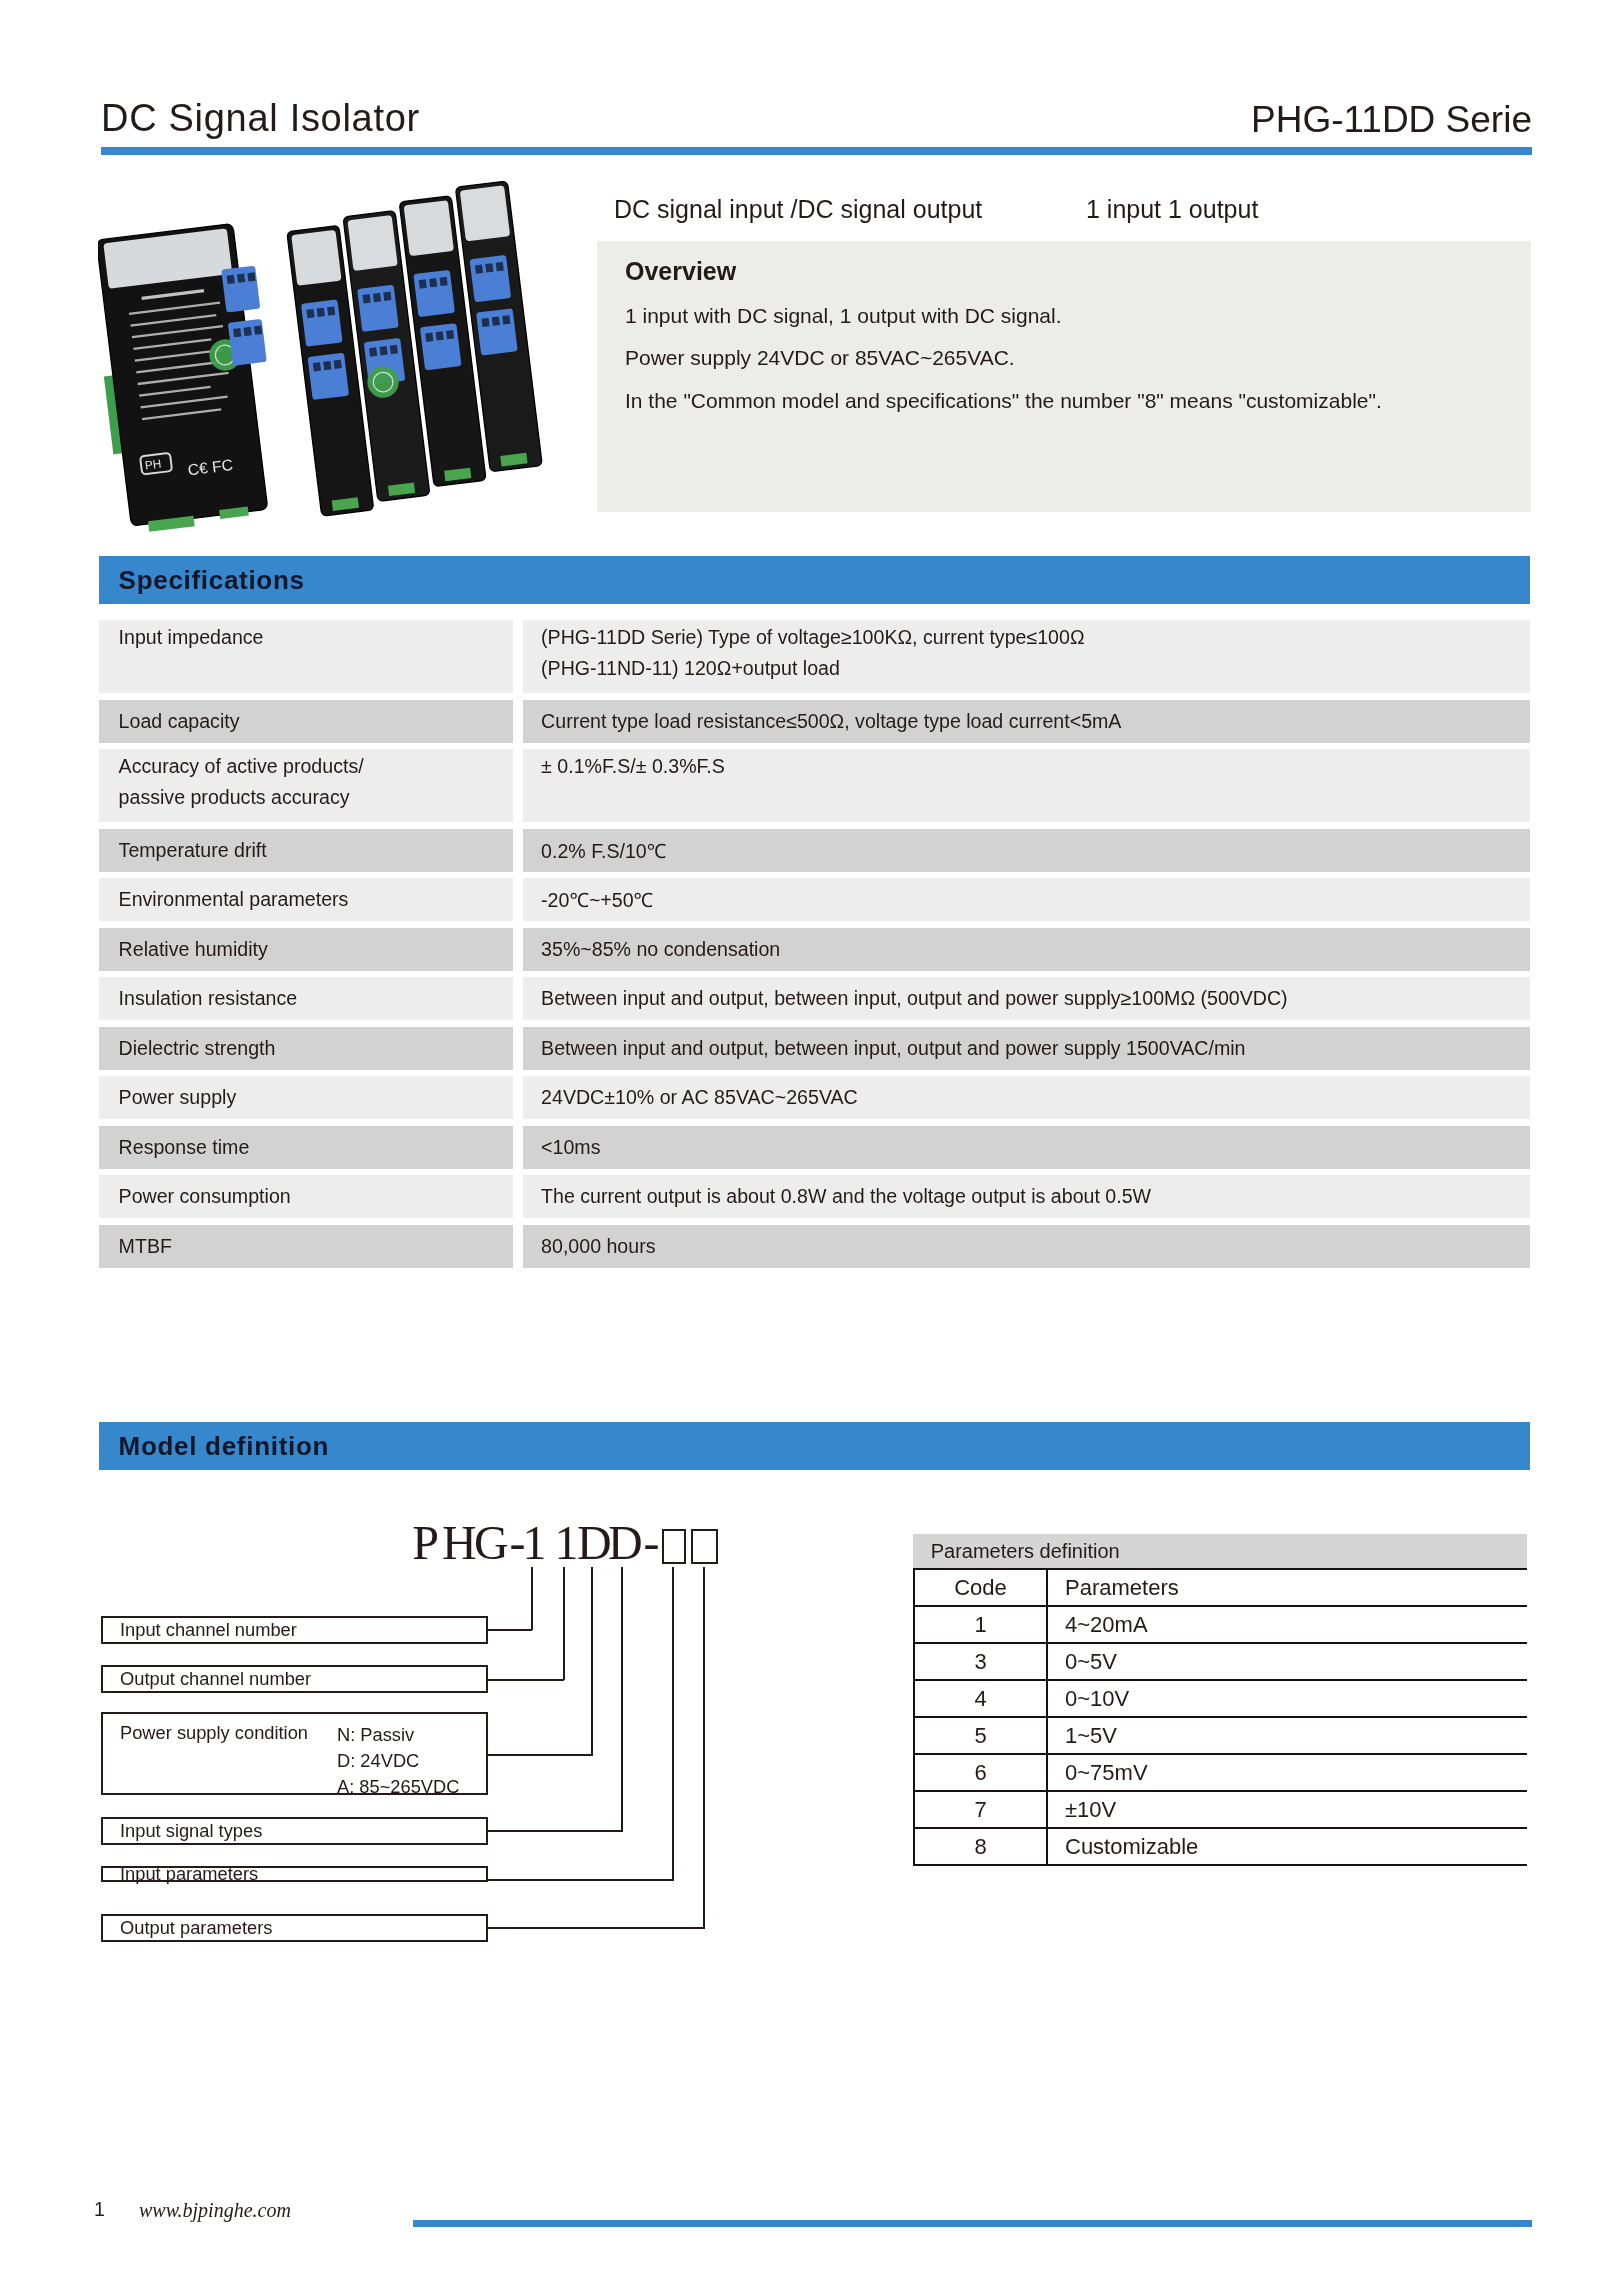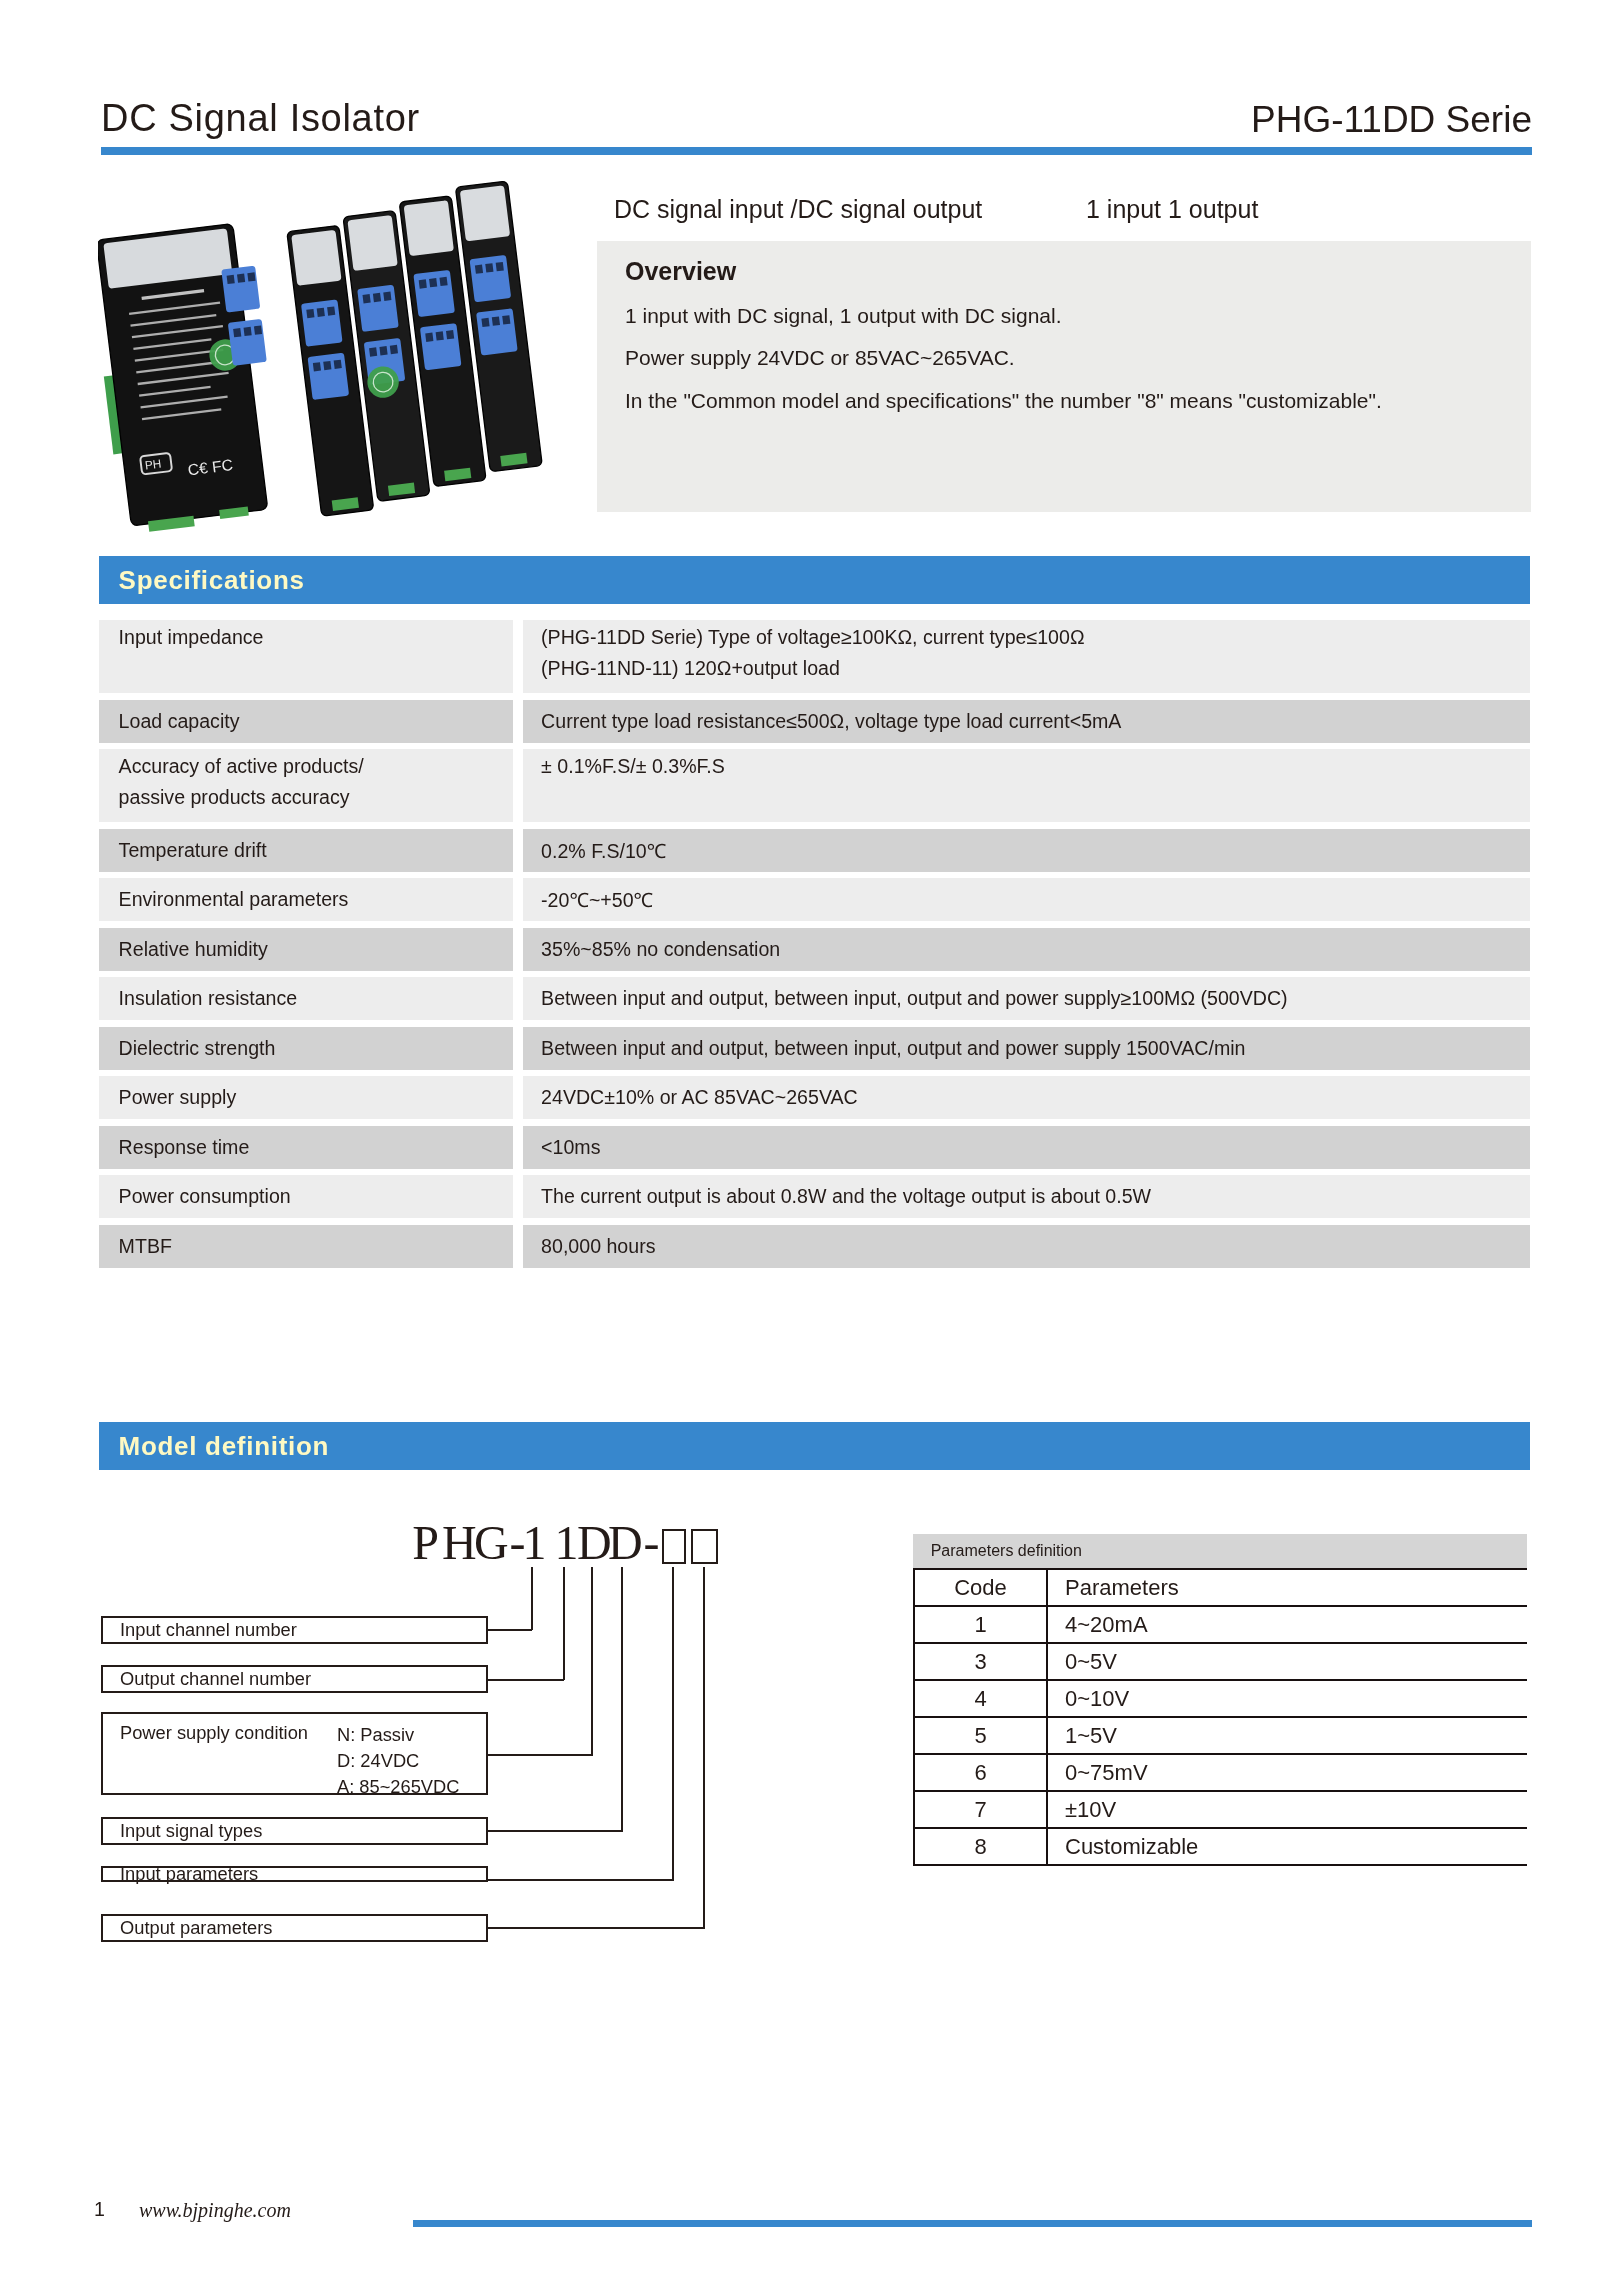--- a/index.html
+++ b/index.html
@@ -24,21 +24,21 @@
   
   .product-photo{position:absolute;left:98px;top:169px;width:458px;height:366px;}
   .subtitle-left{position:absolute;left:614px;top:195px;font-size:25px;}
   .subtitle-right{position:absolute;left:1086px;top:195px;font-size:25px;}
   .overview-box{position:absolute;left:597px;top:241px;width:934px;height:271px;background:var(--overview-bg);}
   .overview-title{position:absolute;left:28px;top:15.7px;font-size:25px;font-weight:700;}
   .overview-line{position:absolute;left:28px;font-size:21px;}
   .ov-l0{top:63px;} .ov-l1{top:105px;} .ov-l2{top:148px;}
   
   .section-bar{position:absolute;left:99px;width:1431px;height:48px;background:var(--accent-blue);
-    color:#fef9c3;font-size:26px;font-weight:700;line-height:48px;padding-left:19.6px;letter-spacing:0.7px;}
+    color:#0f172a;font-size:26px;font-weight:700;line-height:48px;padding-left:19.6px;letter-spacing:0.7px;}
   .bar-specs{top:556px;}
   .bar-model{top:1422px;height:48px;}
   
   .spec-table{position:absolute;left:99px;top:620px;width:1431px;display:flex;flex-direction:column;gap:6.5px;}
   .spec-row{display:flex;}
   .spec-row .cell{display:flex;flex-direction:column;justify-content:center;font-size:19.6px;}
   .spec-row .cell-label{width:414px;margin-right:9.8px;padding-left:19.6px;}
   .spec-row .cell-value{flex:1;padding-left:18.3px;}
   .spec-row.light .cell{background:var(--row-light);}
   .spec-row.dark .cell{background:var(--row-dark);}
@@ -55,21 +55,21 @@
   .conn-v{position:absolute;width:2px;background:var(--text);}
   .conn-h{position:absolute;height:2px;background:var(--text);}
   .dg-box{position:absolute;left:101px;width:387px;border:2px solid var(--text);background:#fff;
     display:flex;align-items:center;font-size:18.3px;}
   .dg-box .dg-label{padding-left:17px;}
   .dg-box.multi{align-items:flex-start;}
   .dg-box.multi .dg-label{padding-top:7.9px;}
   .dg-options{position:absolute;left:234px;top:7.9px;line-height:26px;font-size:18.3px;}
   
   .param-wrap{position:absolute;left:913px;top:1534px;width:614px;}
-  .param-header{height:34px;background:var(--table-header-bg);font-size:16px;line-height:34px;padding-left:17.7px;}
+  .param-header{height:34px;background:var(--table-header-bg);font-size:20px;line-height:34px;padding-left:17.7px;}
   .param-table{border-top:2.6px solid #181010;border-left:2px solid #181010;}
   .param-row{display:flex;height:37px;border-bottom:2px solid #181010;}
   .param-code{width:133px;border-right:2px solid #181010;display:flex;align-items:center;justify-content:center;font-size:22px;}
   .param-val{flex:1;display:flex;align-items:center;padding-left:17px;font-size:22px;}
   
   .footer-num{position:absolute;left:94px;top:2198px;font-size:19.6px;}
   .footer-site{position:absolute;left:139px;top:2199px;font-size:20px;font-style:italic;font-family:"Liberation Serif",serif;}
   .footer-rule{position:absolute;left:413px;top:2220px;width:1119px;height:6.5px;background:var(--accent-blue);}
 </style>
 </head>

